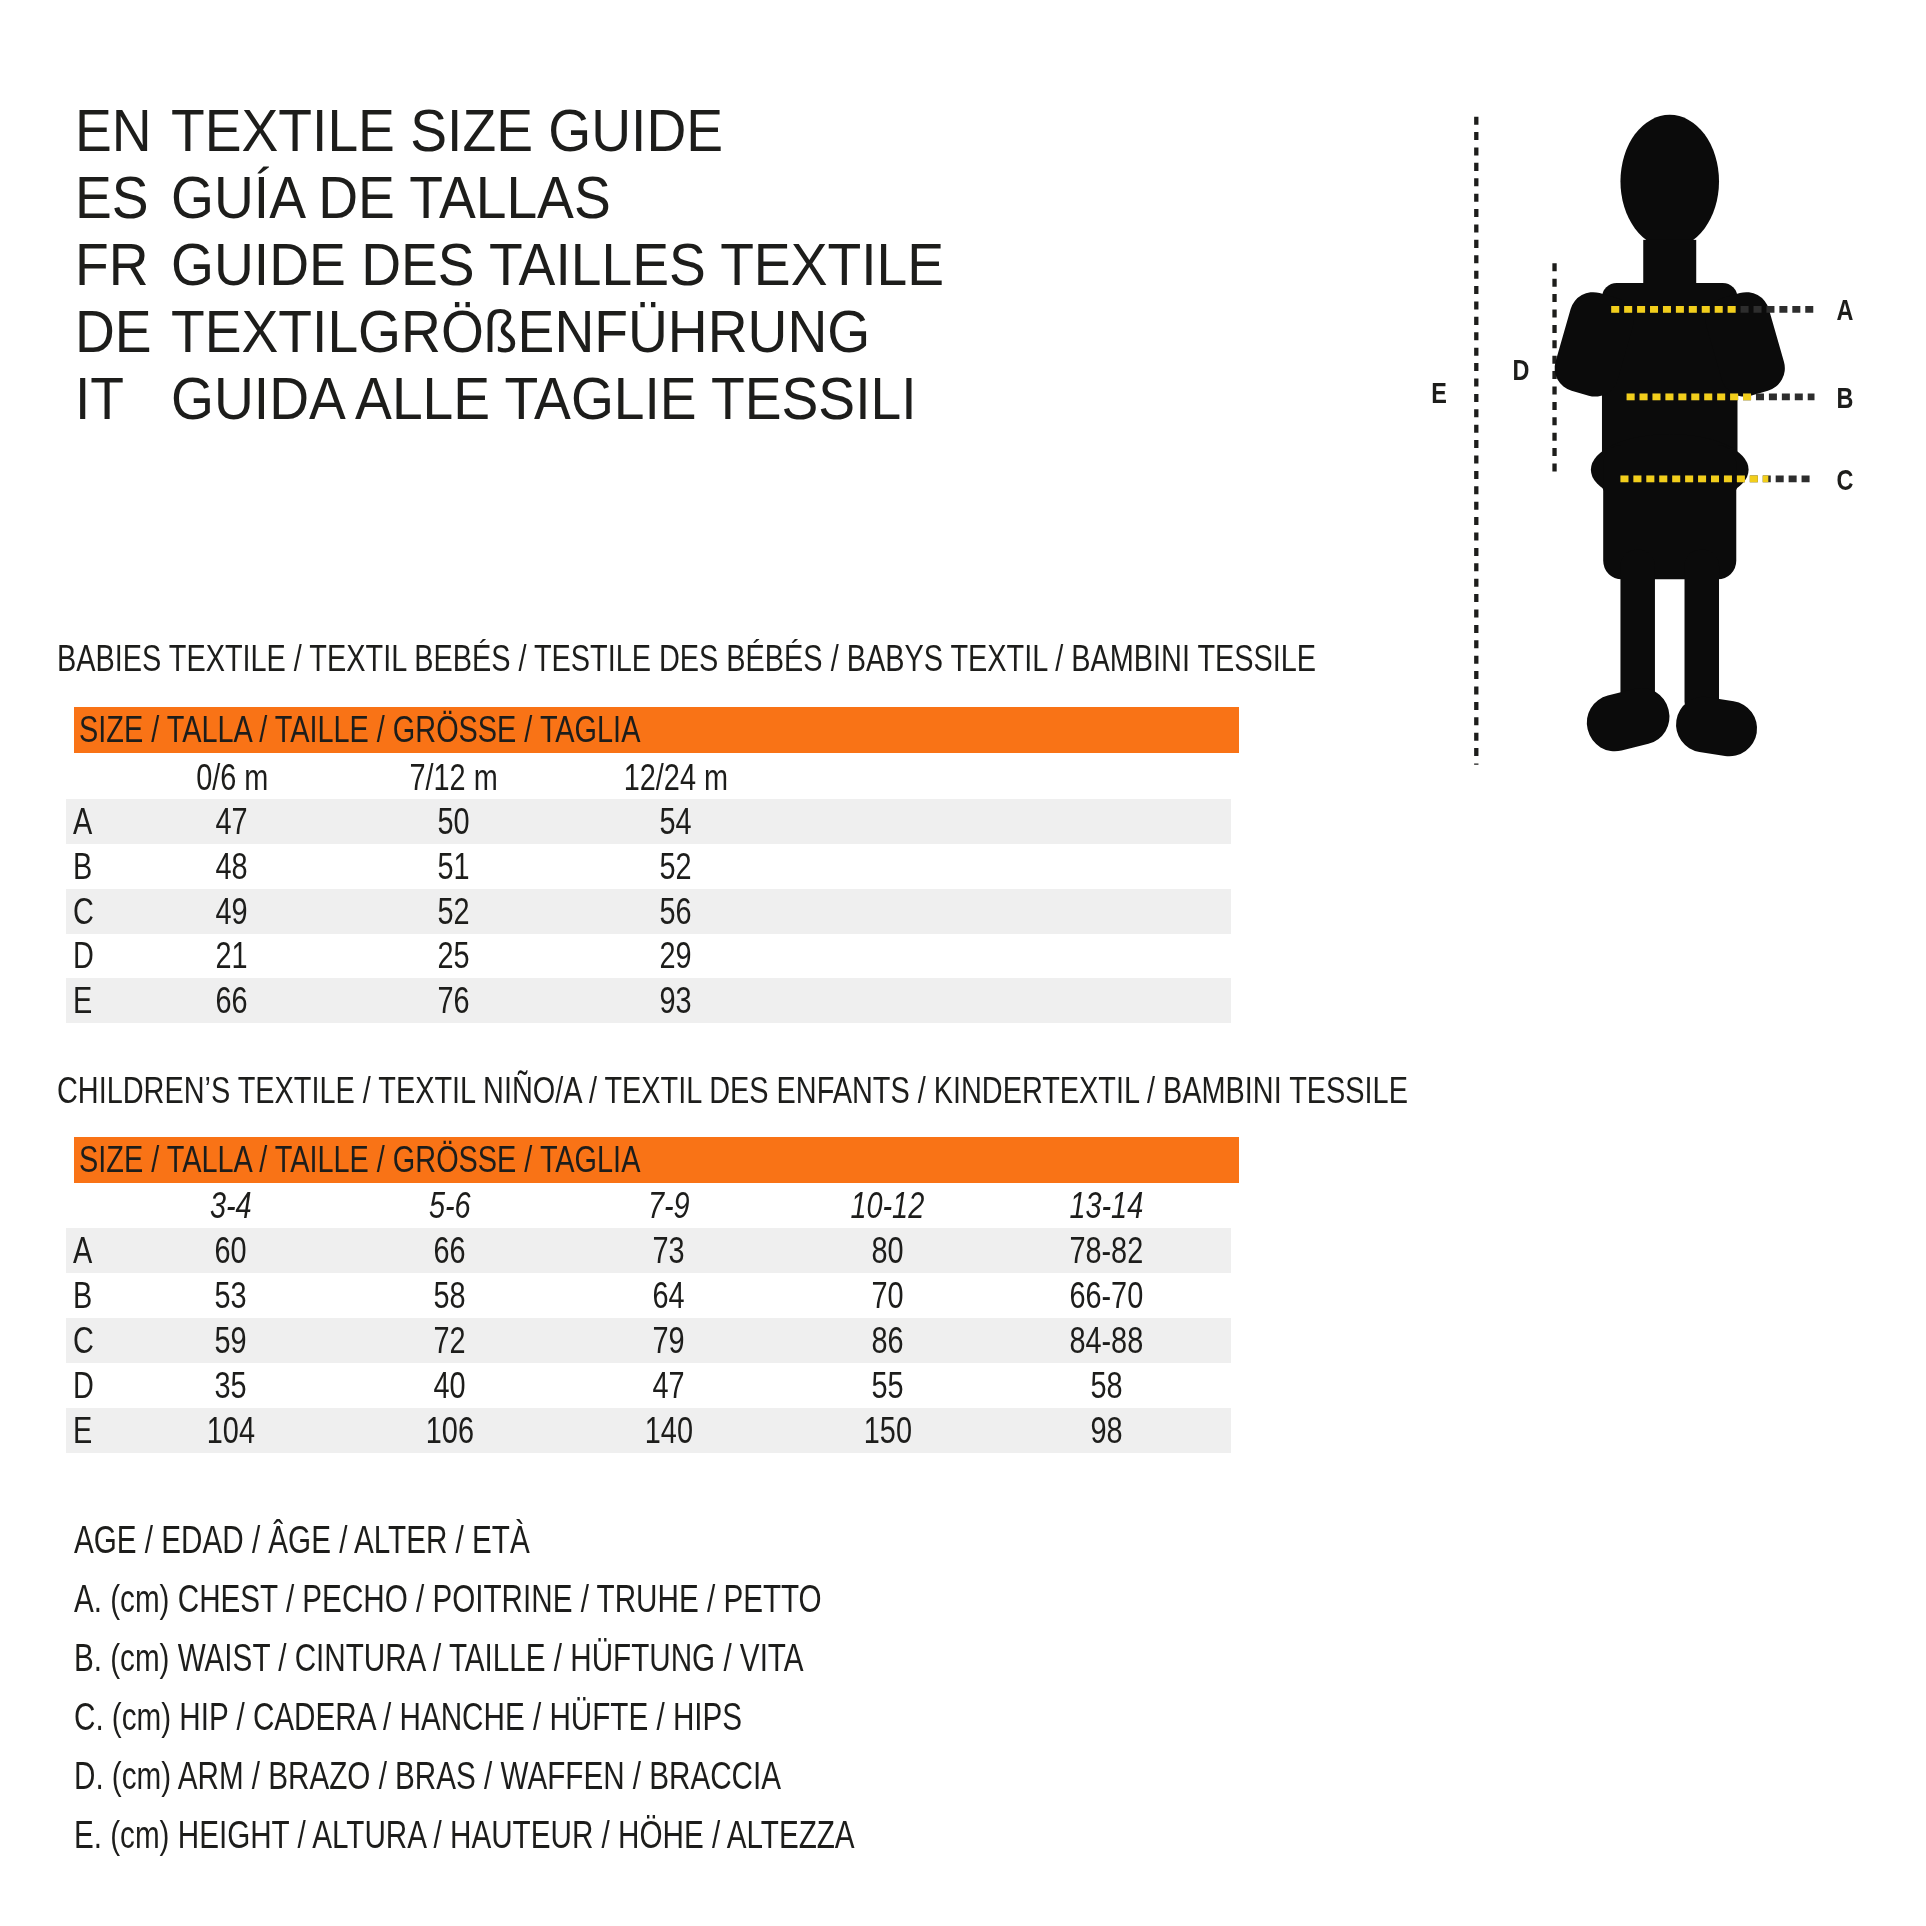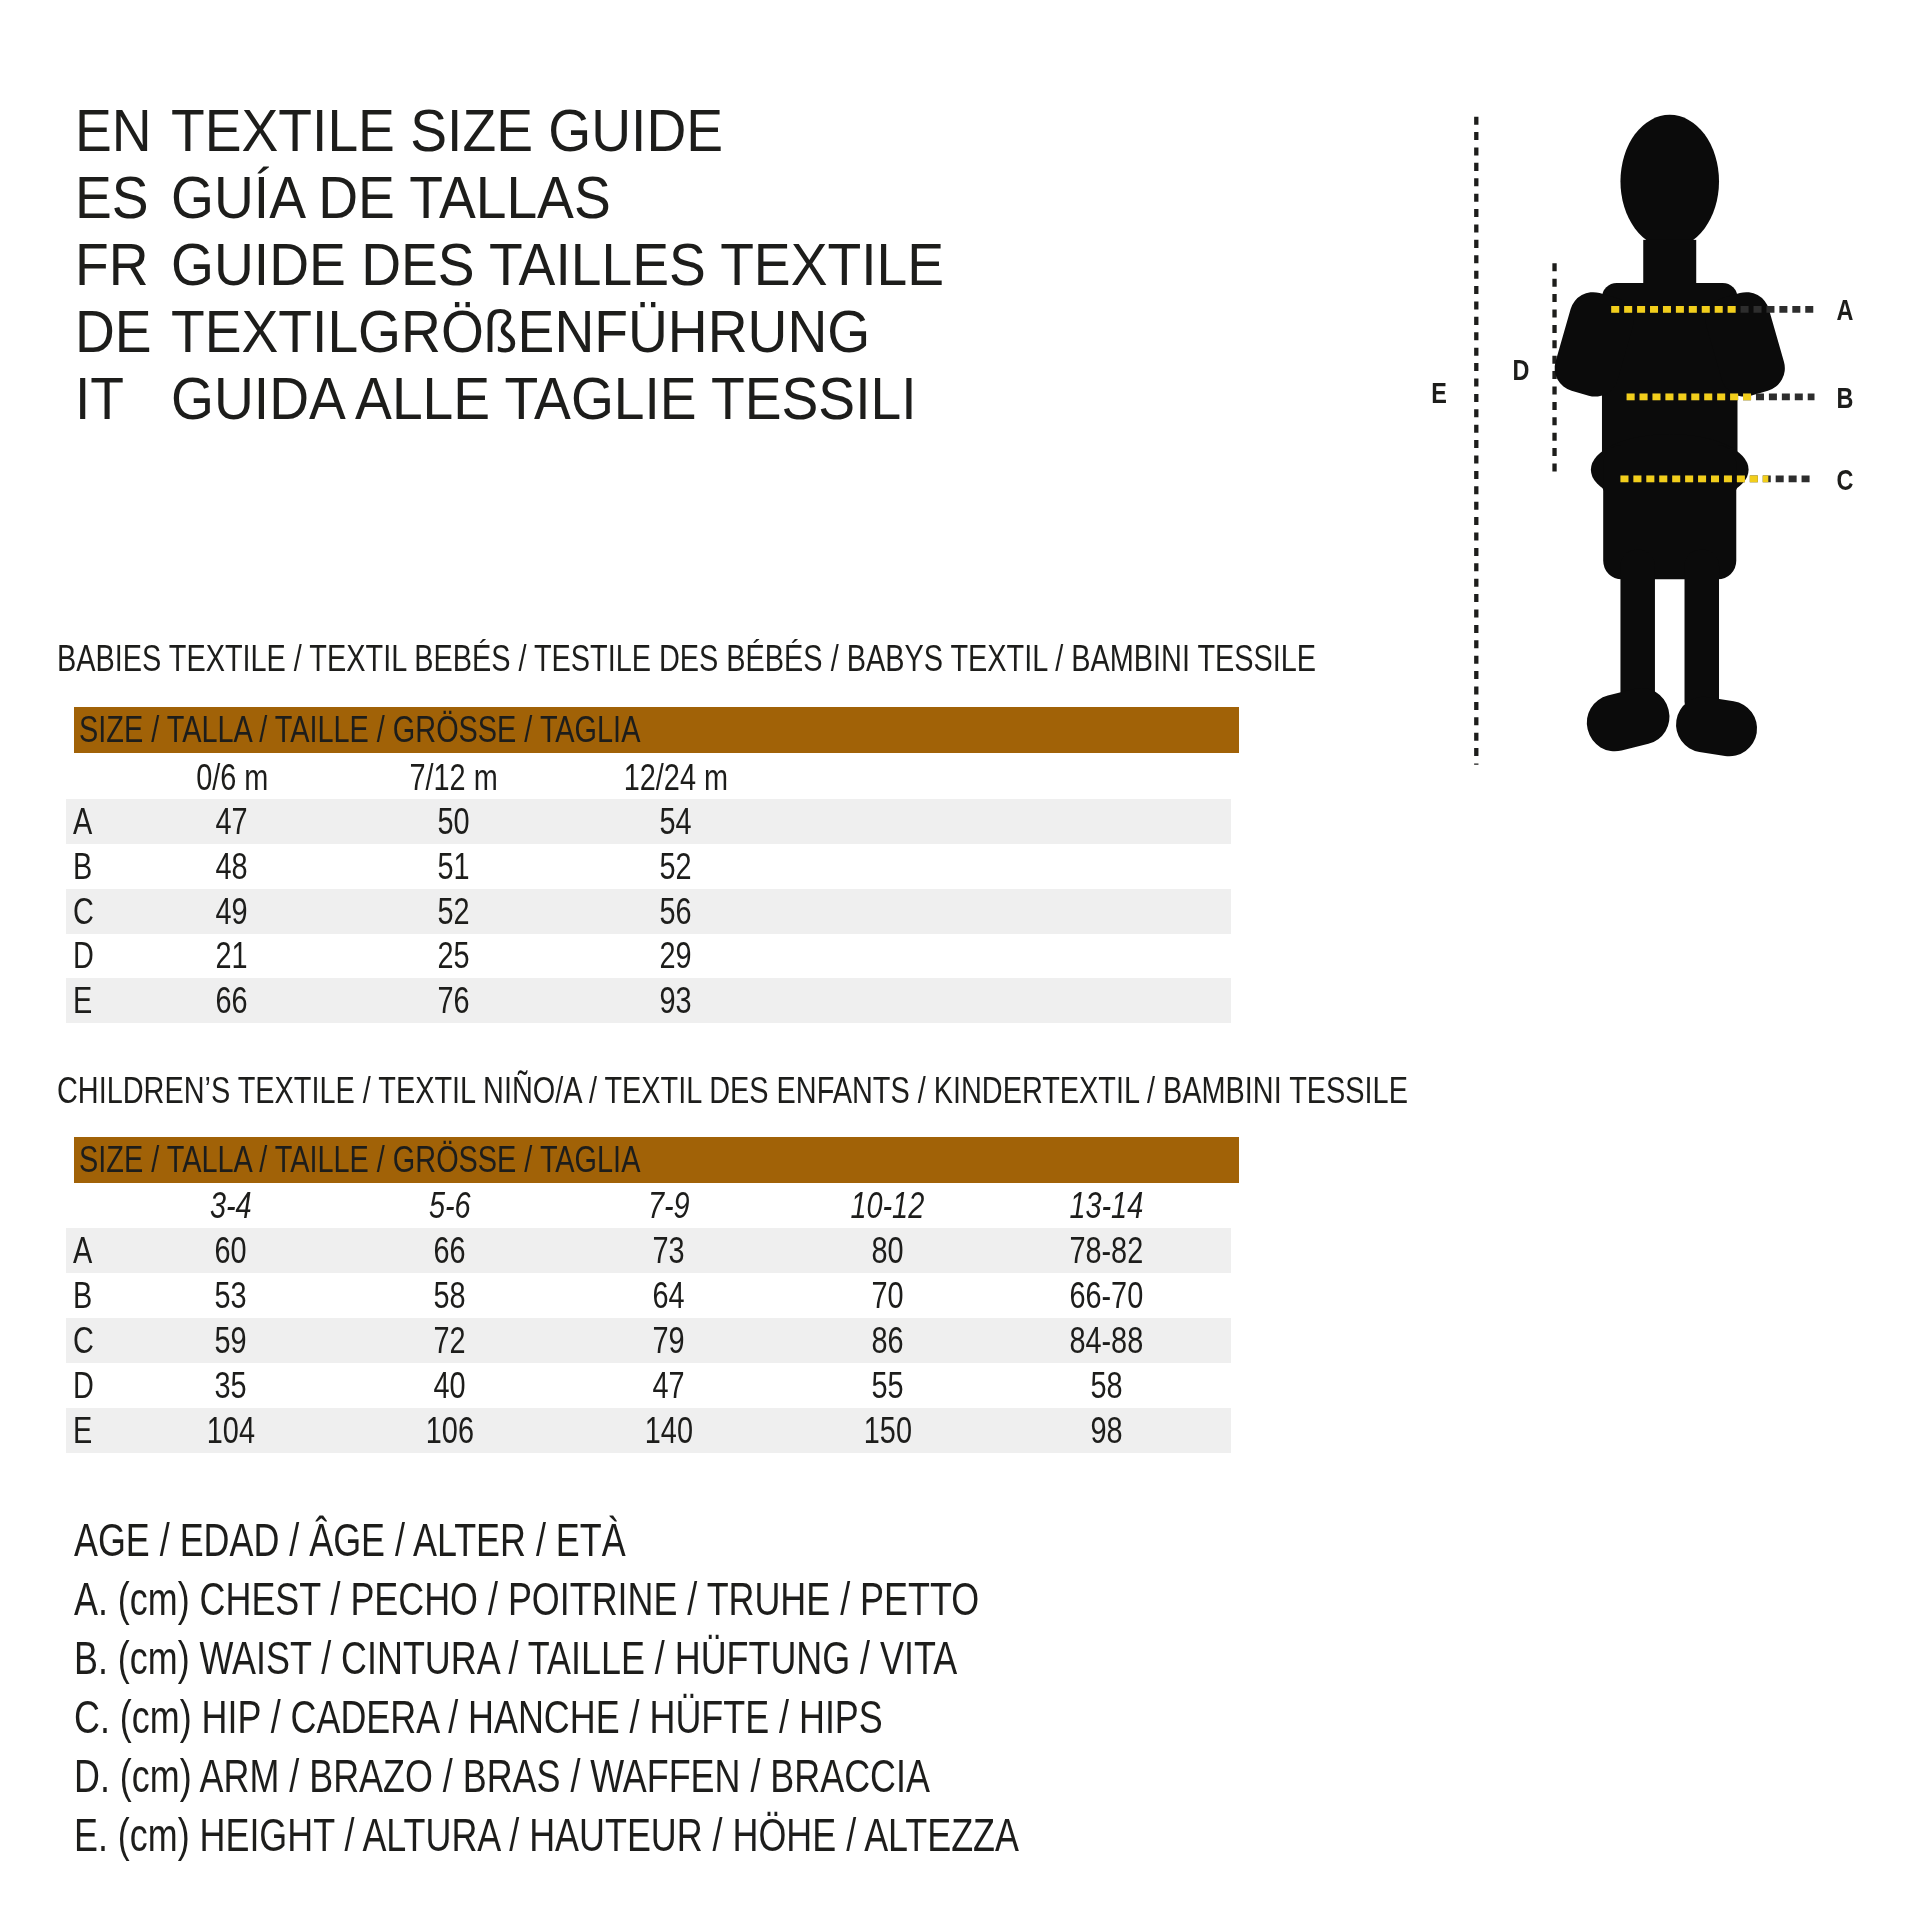--- a/index.html
+++ b/index.html
@@ -24,38 +24,38 @@
   .fl-c{left:1823px;top:458px;}
   .fl-d{left:1499px;top:348px;}
   .fl-e{left:1418px;top:371px;}
 
   
   .sec-heading{position:absolute;left:57px;height:37px;line-height:37px;font-size:37px;}
   .bab-heading{top:640px;}
   .chi-heading{top:1072px;}
 
   
-  .size-bar{position:absolute;left:74px;width:1165px;height:46px;background:#a16207;
+  .size-bar{position:absolute;left:74px;width:1165px;height:46px;background:#f97316;
     display:flex;align-items:center;font-size:37px;}
   .size-bar .cx{margin-left:5px;}
   .bab-bar{top:707px;}
   .chi-bar{top:1137px;}
 
   
   .t-row{position:absolute;left:66px;width:1165px;height:45px;display:grid;align-items:center;
     font-size:37px;}
   .bab-grid{grid-template-columns:55px 222px 222px 222px 1fr;}
   .chi-grid{grid-template-columns:55px 219px 219px 219px 219px 219px 1fr;}
   .t-row .lbl{padding-left:7.4px;text-align:left;}
   .t-row .val{text-align:center;}
   .stripe{background:#efefef;}
 
   
   .legend{position:absolute;left:74px;top:1511px;}
-  .legend-line{height:59px;line-height:59px;font-size:46px;}
+  .legend-line{height:59px;line-height:59px;font-size:38px;}
 </style>
 </head>
 <body>
 
 <div class="page">
 
   <div class="langs">
     <div class="lang-row">
       <span class="lang-code"><span class="cx cxl cxw">EN</span></span>
       <span class="cx cxl cxw">TEXTILE SIZE GUIDE</span>

